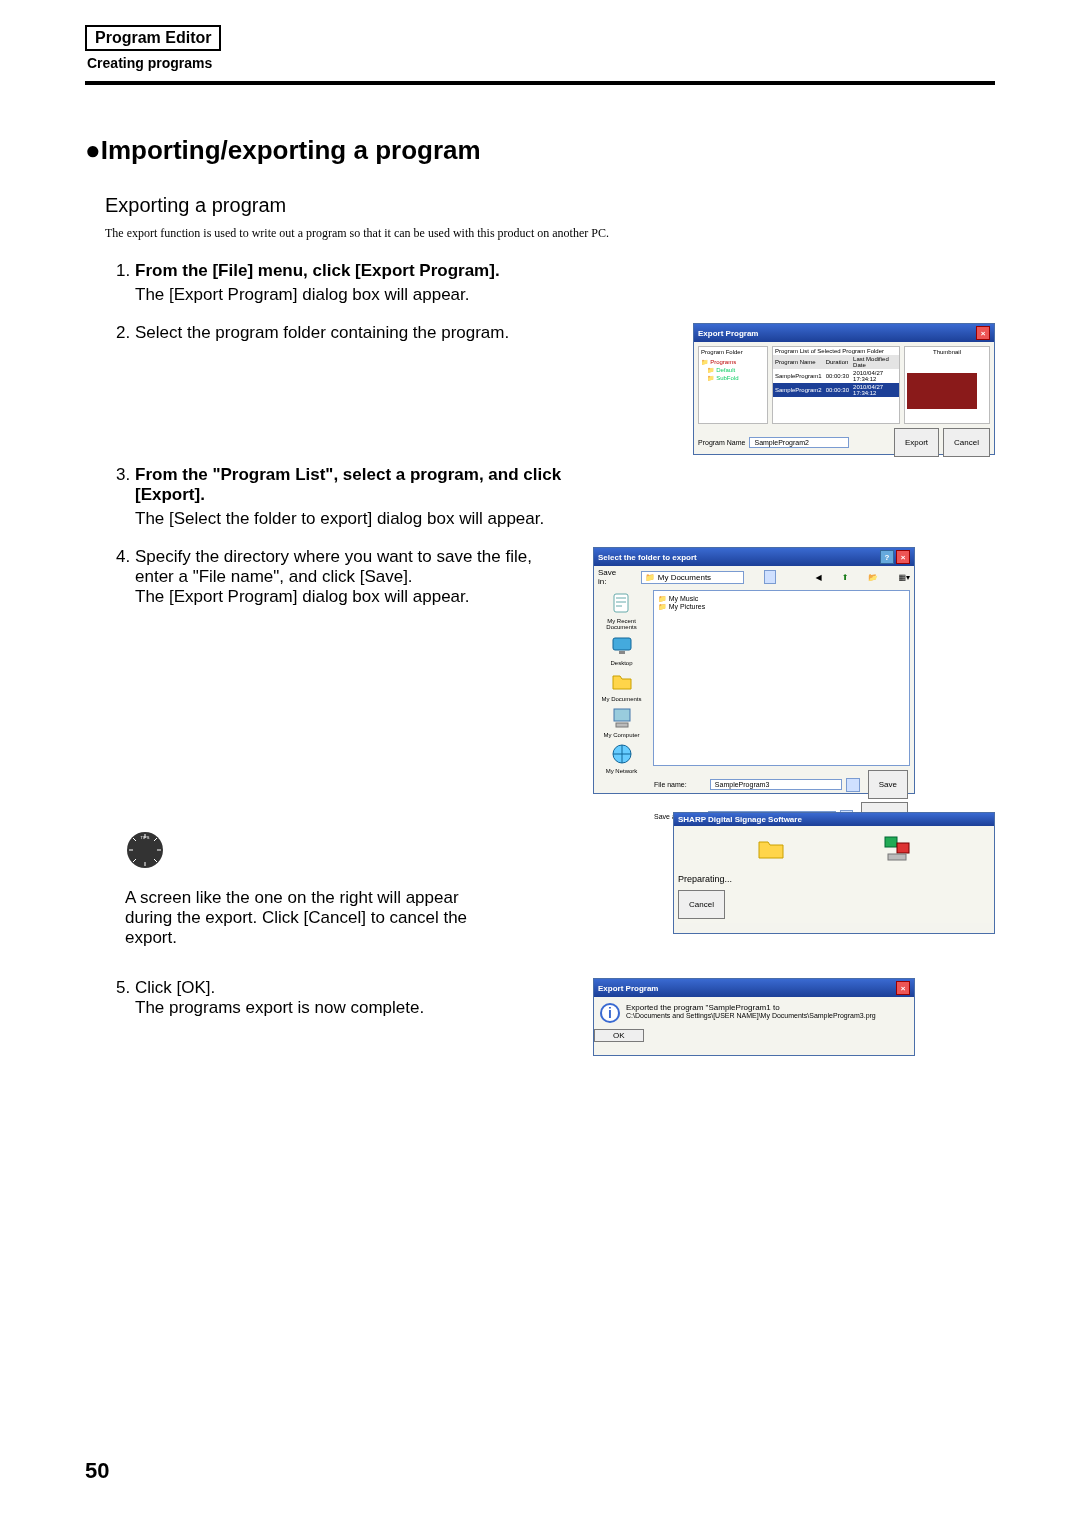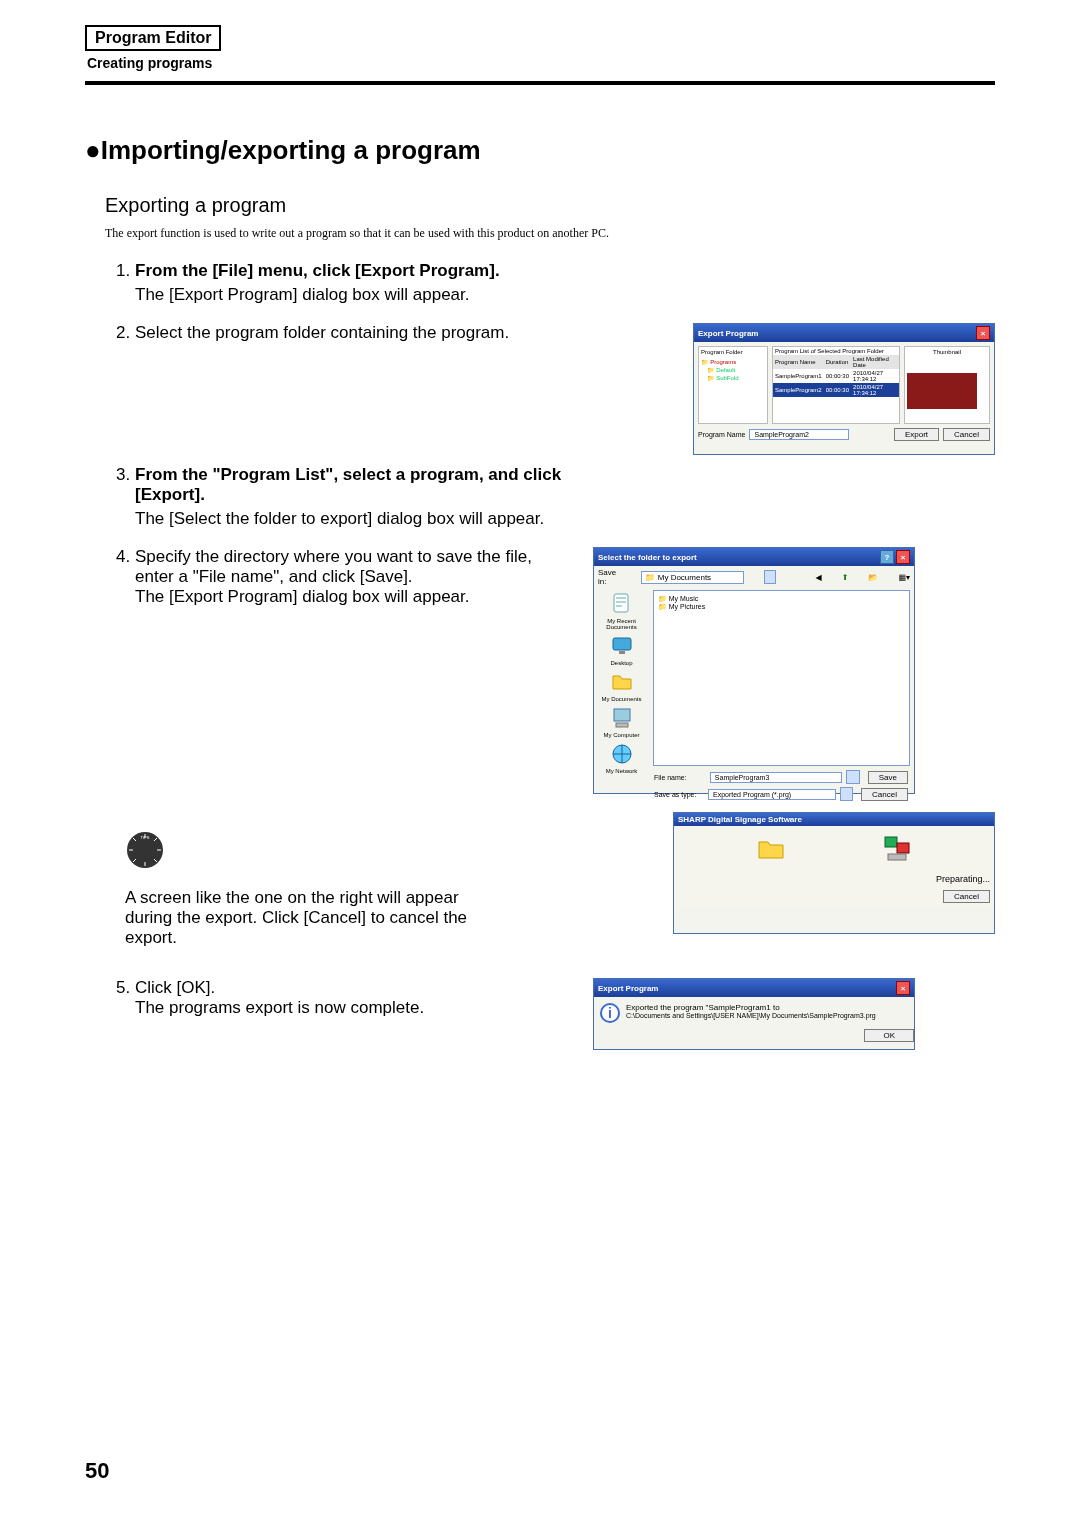--- a/index.html
+++ b/index.html
@@ -20,21 +20,21 @@
   .col-right { flex: 0 0 320px; }
   .tips-row { display: flex; align-items: flex-start; gap: 18px; margin-top: 18px; margin-left: 40px; flex-direction: column; }
   .tips-icon { width: 40px; height: 40px; }
   .page-number { position: absolute; left: 85px; bottom: 40px; font-size: 22px; font-weight: bold; }
 
   
   .win { border: 1px solid #4a6ea9; background: #f4f4ee; font-size: 8px; color: #000; }
   .win .titlebar { background: linear-gradient(#3a6ad1, #1c3f97); color: #fff; padding: 2px 4px; font-weight: bold; display: flex; justify-content: space-between; align-items: center; }
   .win .titlebar .xbtn { width: 12px; height: 12px; background: #e55; color:#fff; display:flex; align-items:center; justify-content:center; font-size:8px; border:1px solid #900; }
   .win .body { padding: 4px; }
-  .btn-xp { display:inline-block; border:1px solid #7a7a7a; padding:1px 10px; background:#efefef; font-size:8px; }
+  .btn-xp { display:inline-block; border:1px solid #7a7a7a; padding:9px 10px; background:#efefef; font-size:8px; }
   .field { border:1px solid #7a9bd1; background:#fff; padding:1px 4px; display:inline-block; }
   .dropbtn { display:inline-block; width:12px; height:12px; background:#cfe0ff; border:1px solid #7a9bd1; vertical-align:middle; }
 
   
   .d1 { width: 300px; height: 130px; }
   .d1 .cols { display:flex; height:78px; }
   .d1 .tree { width:64px; border:1px solid #bbb; background:#fff; padding:2px; font-size:6px; line-height:1.3; }
   .d1 .list { flex:1; border:1px solid #bbb; background:#fff; margin:0 4px; font-size:6px; }
   .d1 .list th { background:#e4e4e4; font-weight:normal; padding:1px 2px; text-align:left; }
   .d1 .list td { padding:1px 2px; }
@@ -48,31 +48,31 @@
   .d2 .topbar { display:flex; align-items:center; gap:20px; padding:2px 4px; font-size:8px; }
   .d2 .main { display:flex; height:180px; }
   .d2 .sidebar { width:55px; text-align:center; font-size:6px; }
   .d2 .sidebar .ic { width:24px; height:24px; margin:4px auto 2px; display:block; }
   .d2 .filepanel { flex:1; border:1px solid #7a9bd1; background:#fff; margin:2px 4px; font-size:7px; padding:4px; }
   .d2 .bot2 { font-size:7px; padding:2px 6px 4px 60px; }
   .d2 .bot2 .row { display:flex; align-items:center; gap:4px; margin-bottom:3px; }
 
   
   .d3 { width: 320px; height: 120px; }
-  .d3 .body { text-align:right; background:#f5f5ee; }
+  .d3 .body { text-align:left; background:#f5f5ee; }
   .d3 .icons { display:flex; justify-content:space-around; align-items:center; padding:6px 30px; }
   .d3 .folder { width:26px; height:22px; }
   .d3 .comp { width:26px; height:26px; }
   .d3 .prep { font-size:9px; margin:6px 0; }
 
   
   .d4 { width: 320px; }
   .d4 .body { display:flex; gap:6px; padding:6px; background:#f4f4ee; font-size:8px; }
   .d4 .iicon { width:20px; height:20px; }
-  .d4 .centerbtn { text-align:right; padding-bottom:7px; }
+  .d4 .centerbtn { text-align:left; padding-bottom:13px; }
 
   svg { display:block; }
 </style>
 </head>
 <body>
 
 <div class="page">
 
   <div>
     <span class="header-box">Program Editor</span>

